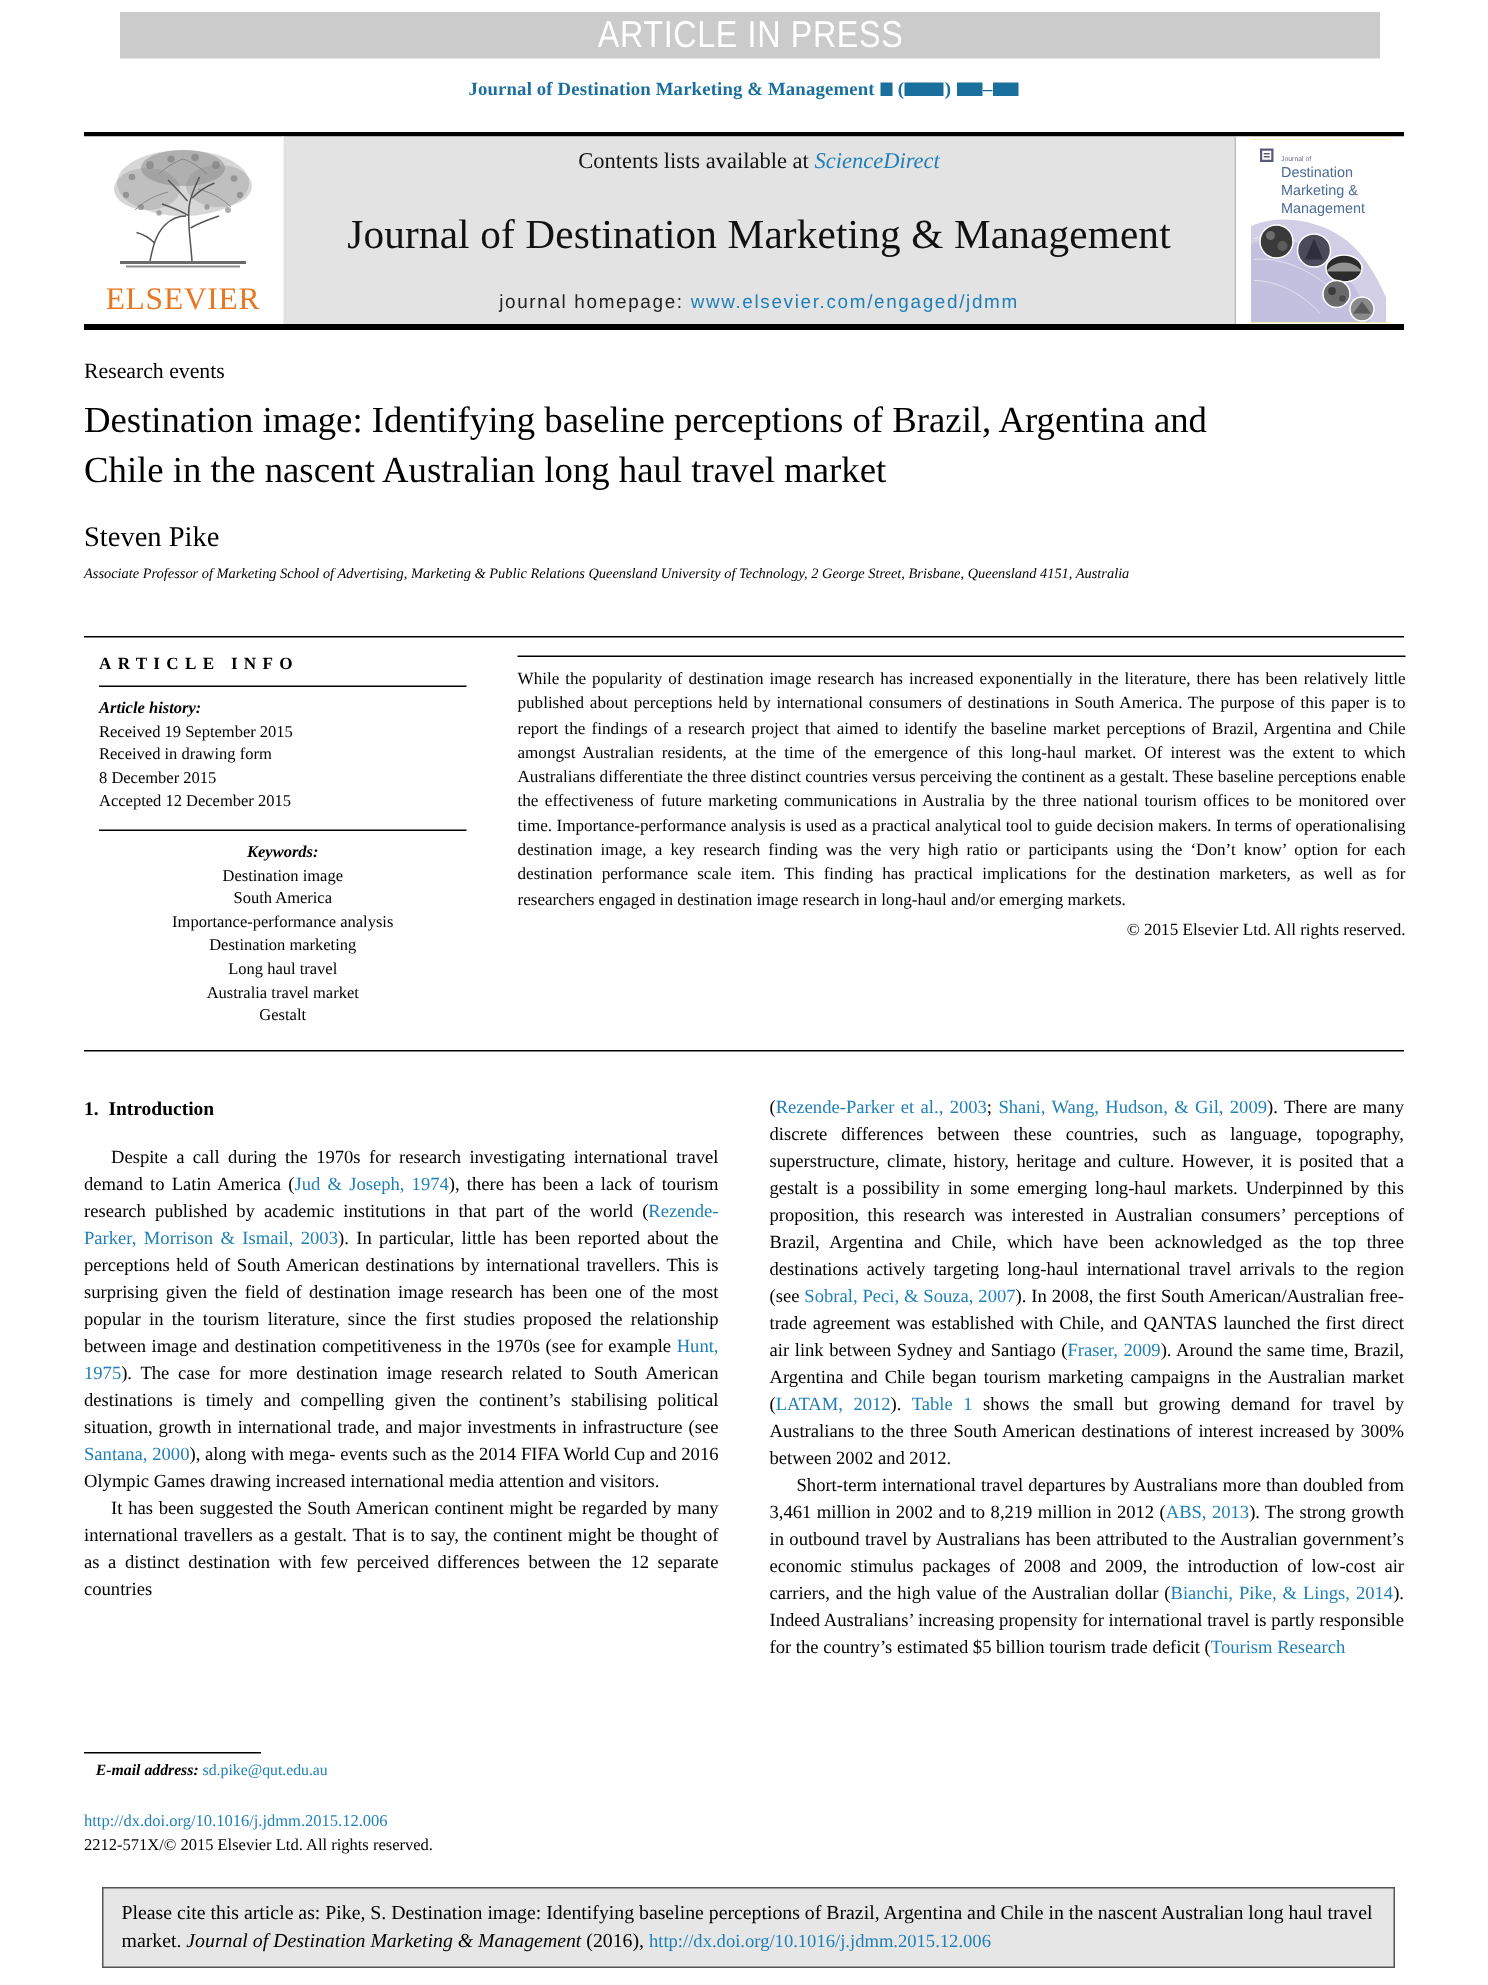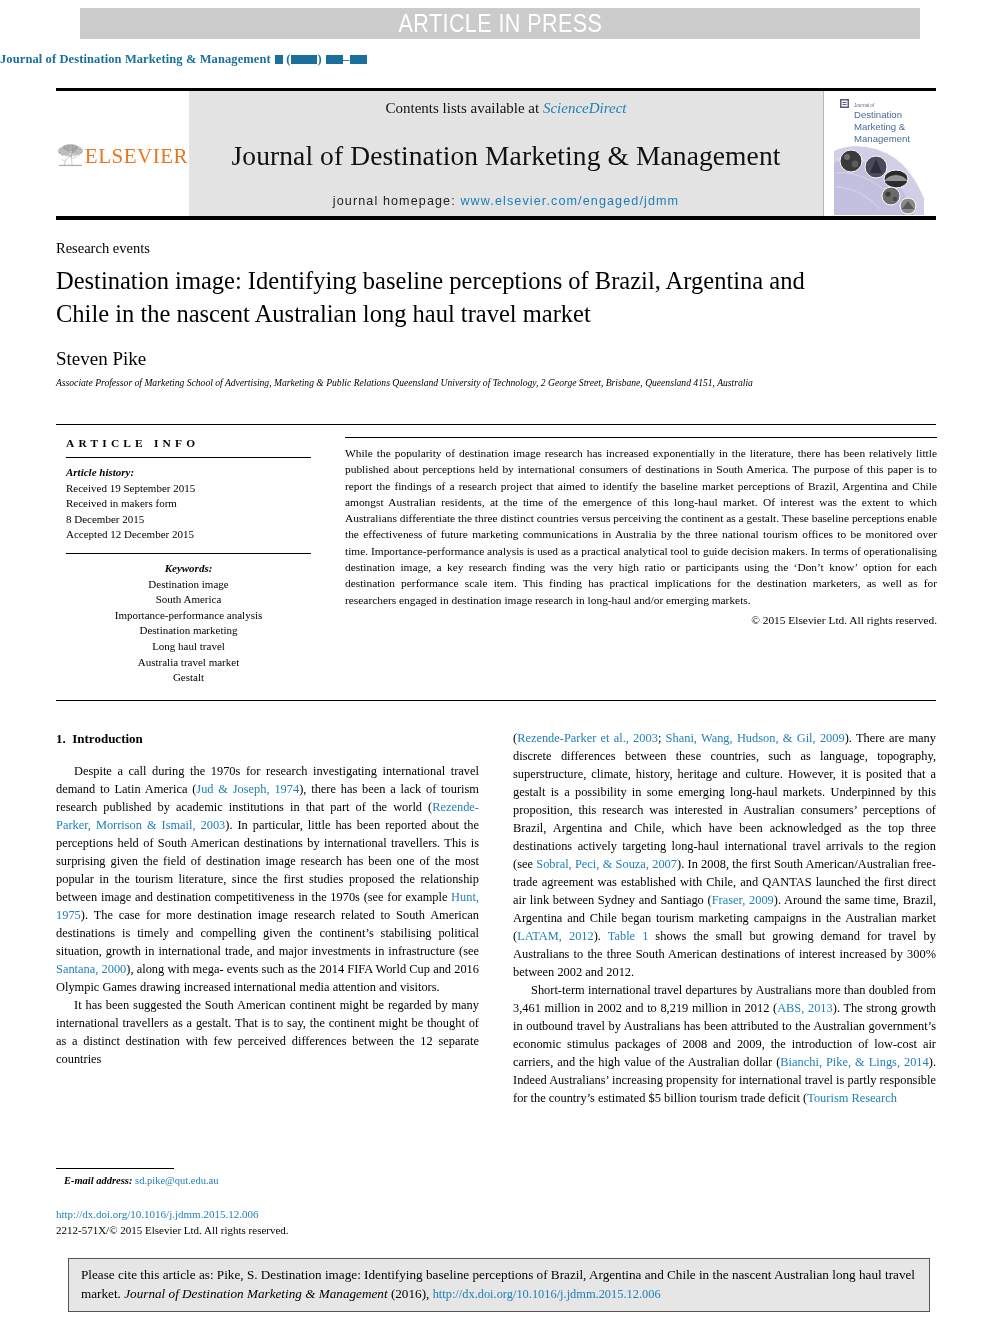--- a/index.html
+++ b/index.html
@@ -44,21 +44,21 @@
     transform: scaleX(0.86);
     font-weight: 400;
   }
 
   
   .running-head {
     position: absolute;
     left: 0;
     top: 52px;
     width: 992px;
-    text-align: left;
+    text-align: center;
     color: #1a6f9c;
     font-family: "Liberation Serif", serif;
     font-size: 12.5px;
     font-weight: bold;
     letter-spacing: 0.1px;
   }
   .blk {
     display: inline-block;
     background: #1a6f9c;
     width: 8px;
@@ -80,21 +80,21 @@
     box-sizing: border-box;
     display: flex;
     align-items: stretch;
     height: 132px;
     background: #ffffff;
   }
   .elsevier-cell {
     width: 132px;
     flex: none;
     display: flex;
-    flex-direction: row;
+    flex-direction: column;
     align-items: center;
     justify-content: flex-start;
     padding-top: 5px;
     box-sizing: border-box;
     background: #fff;
   }
   .tree-svg { display: block; }
   .elsevier-word {
     font-family: "Liberation Serif", serif;
     font-size: 21px;
@@ -464,21 +464,21 @@
   <div class="author">Steven Pike</div>
   <div class="affiliation">Associate Professor of Marketing School of Advertising, Marketing &amp; Public Relations Queensland University of Technology, 2 George Street, Brisbane, Queensland 4151, Australia</div>
 
   <div class="info-rule-top"></div>
 
   <div class="info-col">
     <div class="sec-head">ARTICLE INFO</div>
     <div class="thin-rule"></div>
     <div class="info-sub">Article history:</div>
     <div class="info-line">Received 19 September 2015</div>
-    <div class="info-line">Received in makers form</div>
+    <div class="info-line">Received in drawing form</div>
     <div class="info-line">8 December 2015</div>
     <div class="info-line">Accepted 12 December 2015</div>
 
     <div class="kw-block">
       <div class="kw-rule"></div>
       <div class="info-sub">Keywords:</div>
       <div class="info-line">Destination image</div>
       <div class="info-line">South America</div>
       <div class="info-line">Importance-performance analysis</div>
       <div class="info-line">Destination marketing</div>

